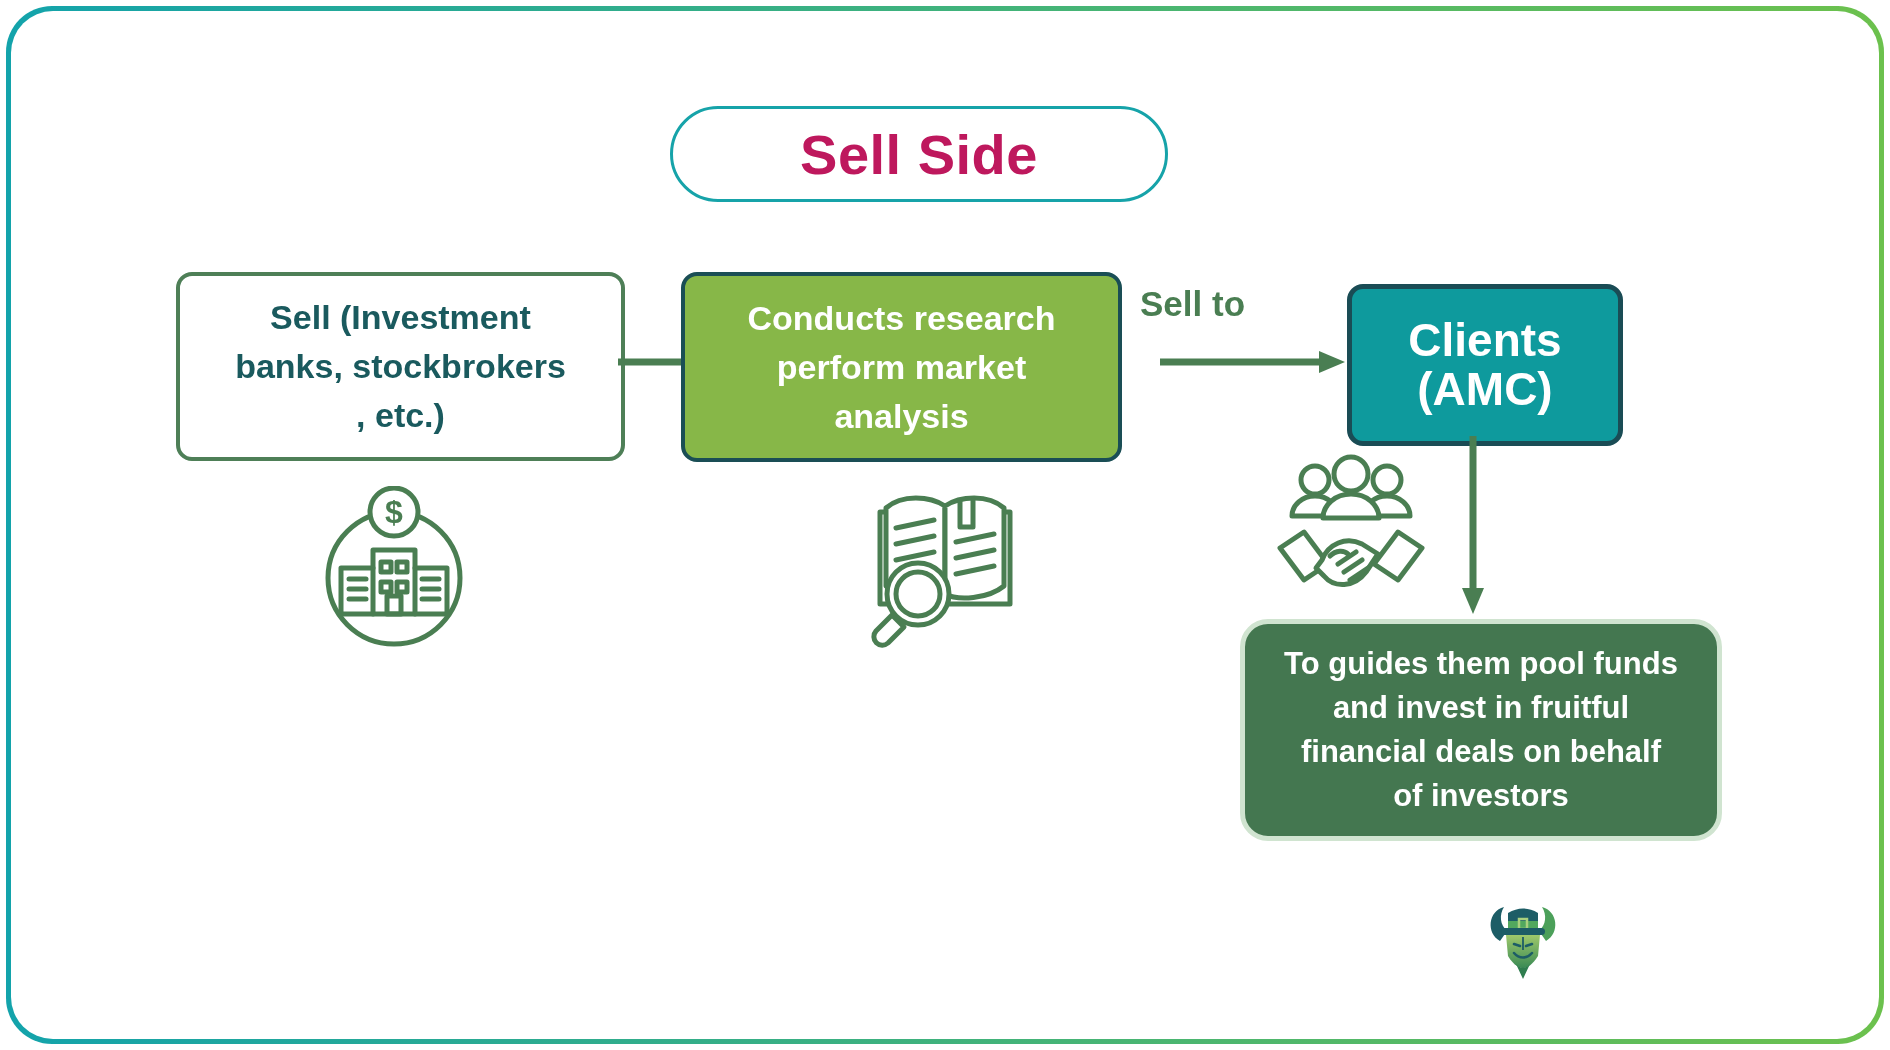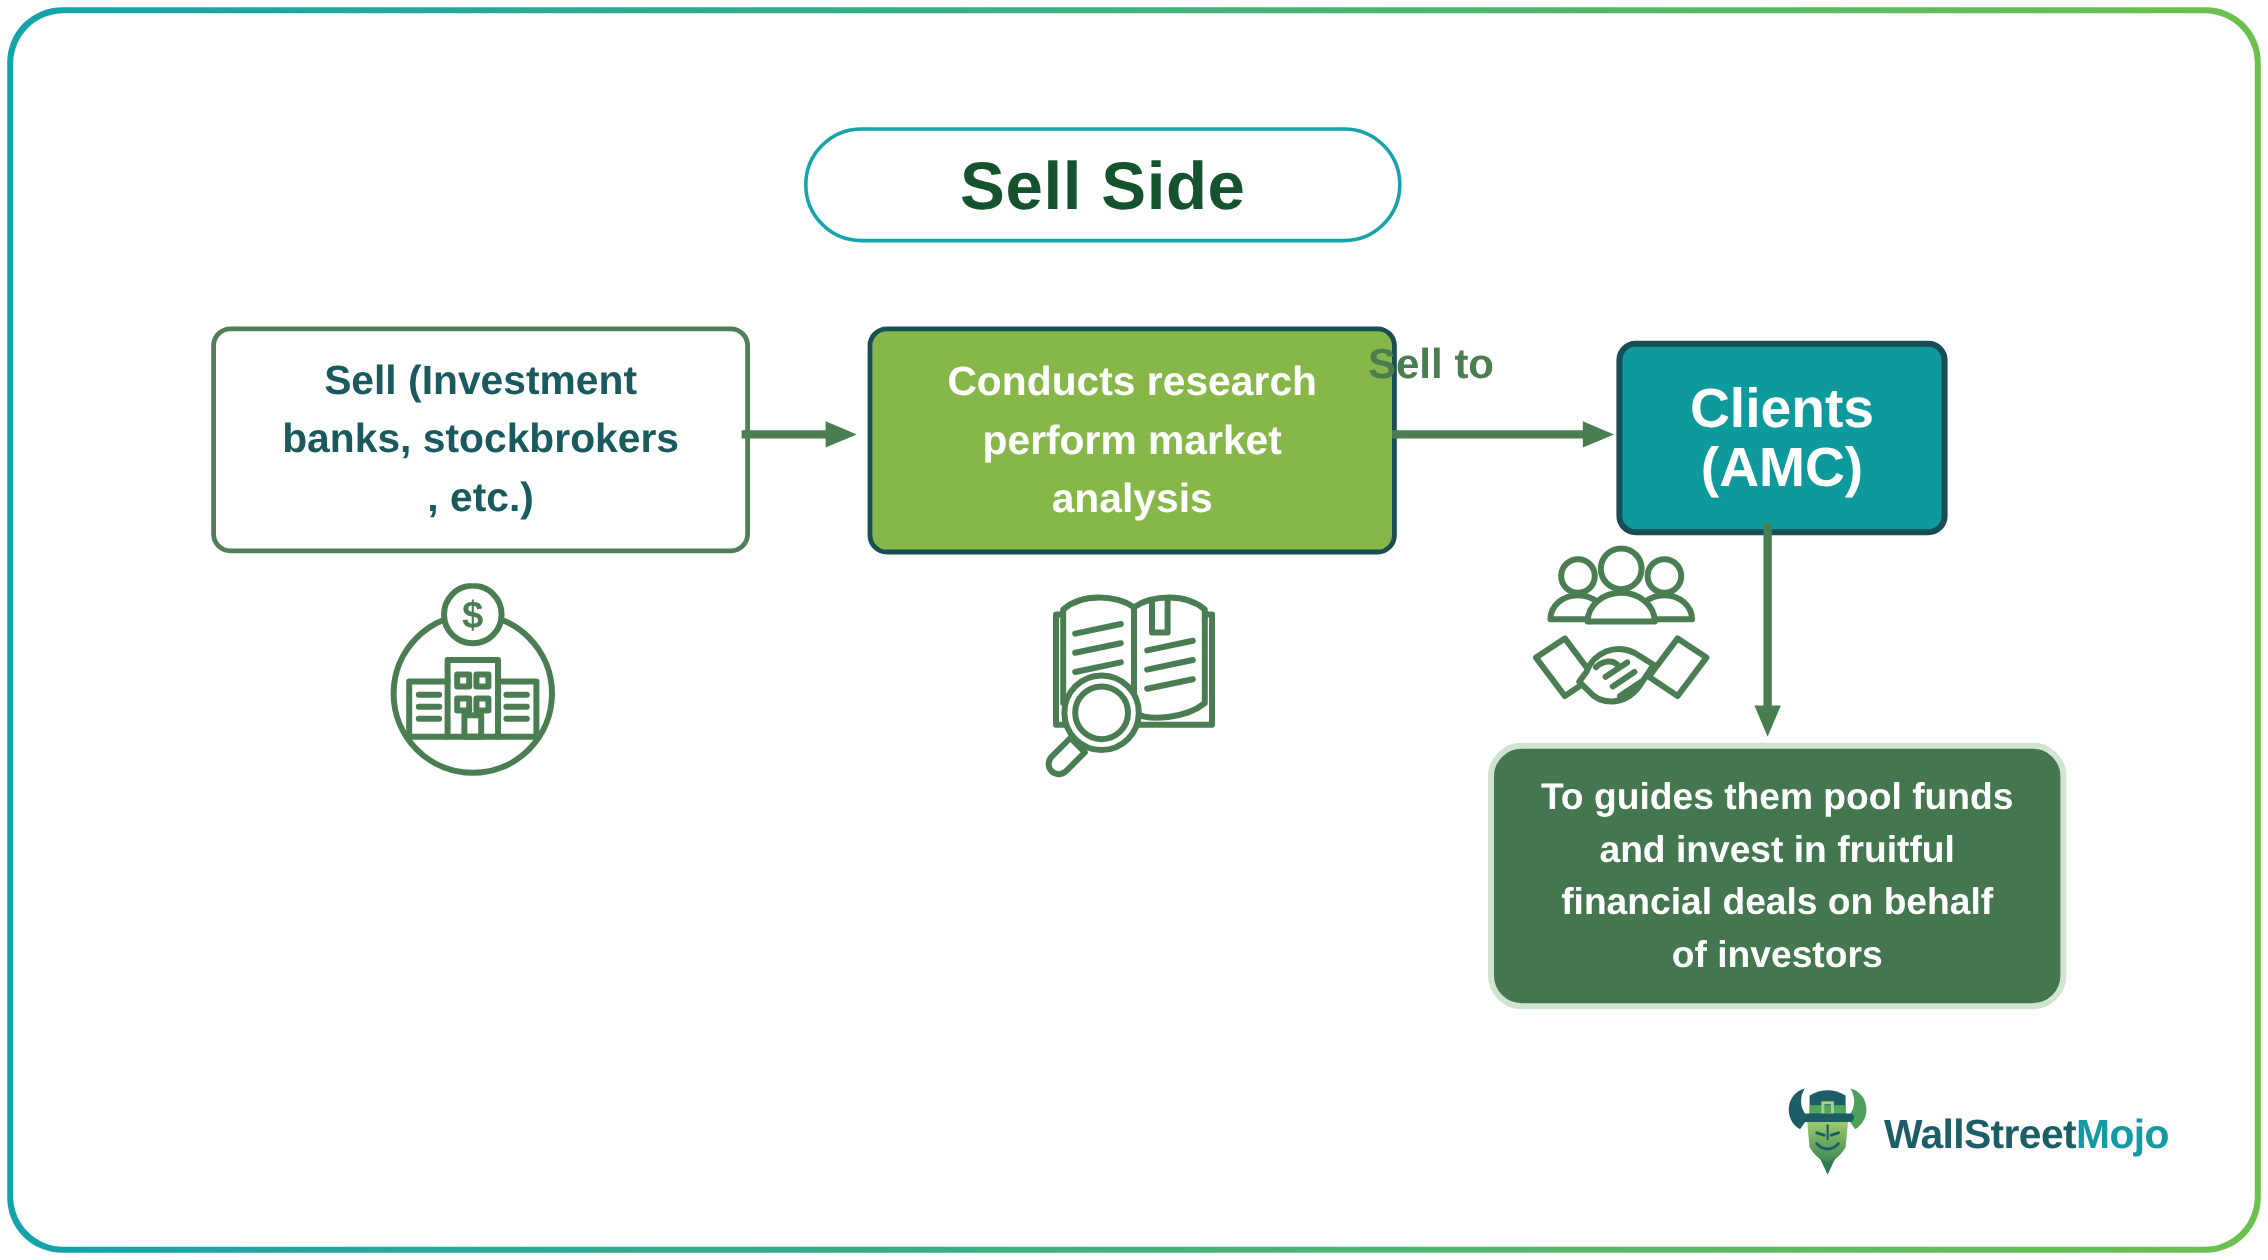--- a/index.html
+++ b/index.html
@@ -14,32 +14,32 @@
   }
   .frame-inner{
     position:absolute;left:5px;top:5px;right:5px;bottom:5px;
     background:#fff;border-radius:42px;
   }
   .title-pill{
     position:absolute;left:670px;top:106px;width:492px;height:90px;
     border:3px solid #16A3A9;border-radius:48px;background:#fff;
     display:flex;align-items:center;justify-content:center;
   }
-  .title-pill span{font-size:56px;font-weight:bold;color:#14532d;letter-spacing:0.5px;}
+  .title-pill span{font-size:56px;font-weight:bold;color:#be185d;letter-spacing:0.5px;}
   .box{
     position:absolute;display:flex;align-items:center;justify-content:center;
     text-align:center;font-weight:bold;white-space:pre-line;border-radius:16px;
   }
   .box-firms{
     left:176px;top:272px;width:441px;height:181px;
     background:#ffffff;border:4px solid #4E7F57;color:#1A5A5E;
     font-size:34px;line-height:49px;
   }
   .box-research{
-    left:723px;top:272px;width:433px;height:182px;
+    left:681px;top:272px;width:433px;height:182px;
     background:#87B748;border:4px solid #1A4E55;color:#ffffff;
     font-size:34px;line-height:49px;
   }
   .box-clients{
     left:1347px;top:284px;width:266px;height:152px;
     background:#0E9A9D;border:5px solid #1A4C55;color:#ffffff;
     font-size:46px;line-height:49px;
   }
   .box-outcome{
     left:1240px;top:619px;width:472px;height:212px;
@@ -185,17 +185,14 @@
       <path d="M22,27 V10 C32,4 42,4 52,10 V27 Z" fill="#1D5D66"></path>
       <rect x="22" y="18" width="30" height="7" fill="#52A85E"></rect>
       <rect x="33" y="16" width="8" height="10" fill="none" stroke="#A9D07E" stroke-width="2.5"></rect>
       <rect x="15" y="25" width="44" height="7" rx="3.5" fill="#1D5D66"></rect>
       <path d="M20,32 H54 L52,53 C46,63 40,65 37,65 C34,65 28,63 22,53 Z" fill="url(#faceGrad)"></path>
       <path d="M30,61 C34,66 40,66 44,61 L37,76 Z" fill="#2F7D4F"></path>
       <path d="M28,41 L34,43 M46,41 L40,43" stroke="#1D5D66" stroke-width="2.5" stroke-linecap="round"></path>
       <path d="M28,50 C33,56 41,56 46,50" stroke="#1D5D66" stroke-width="2.5" fill="none" stroke-linecap="round"></path>
       <path d="M37,34 V47" stroke="#1D5D66" stroke-width="1.8"></path>
     </svg>
-    <div class="logo-text">
-      <span class="p1">WallStreet</span><span class="p2">Mojo</span>
-    </div>
   </div>
 </div>
 
 </body></html>

